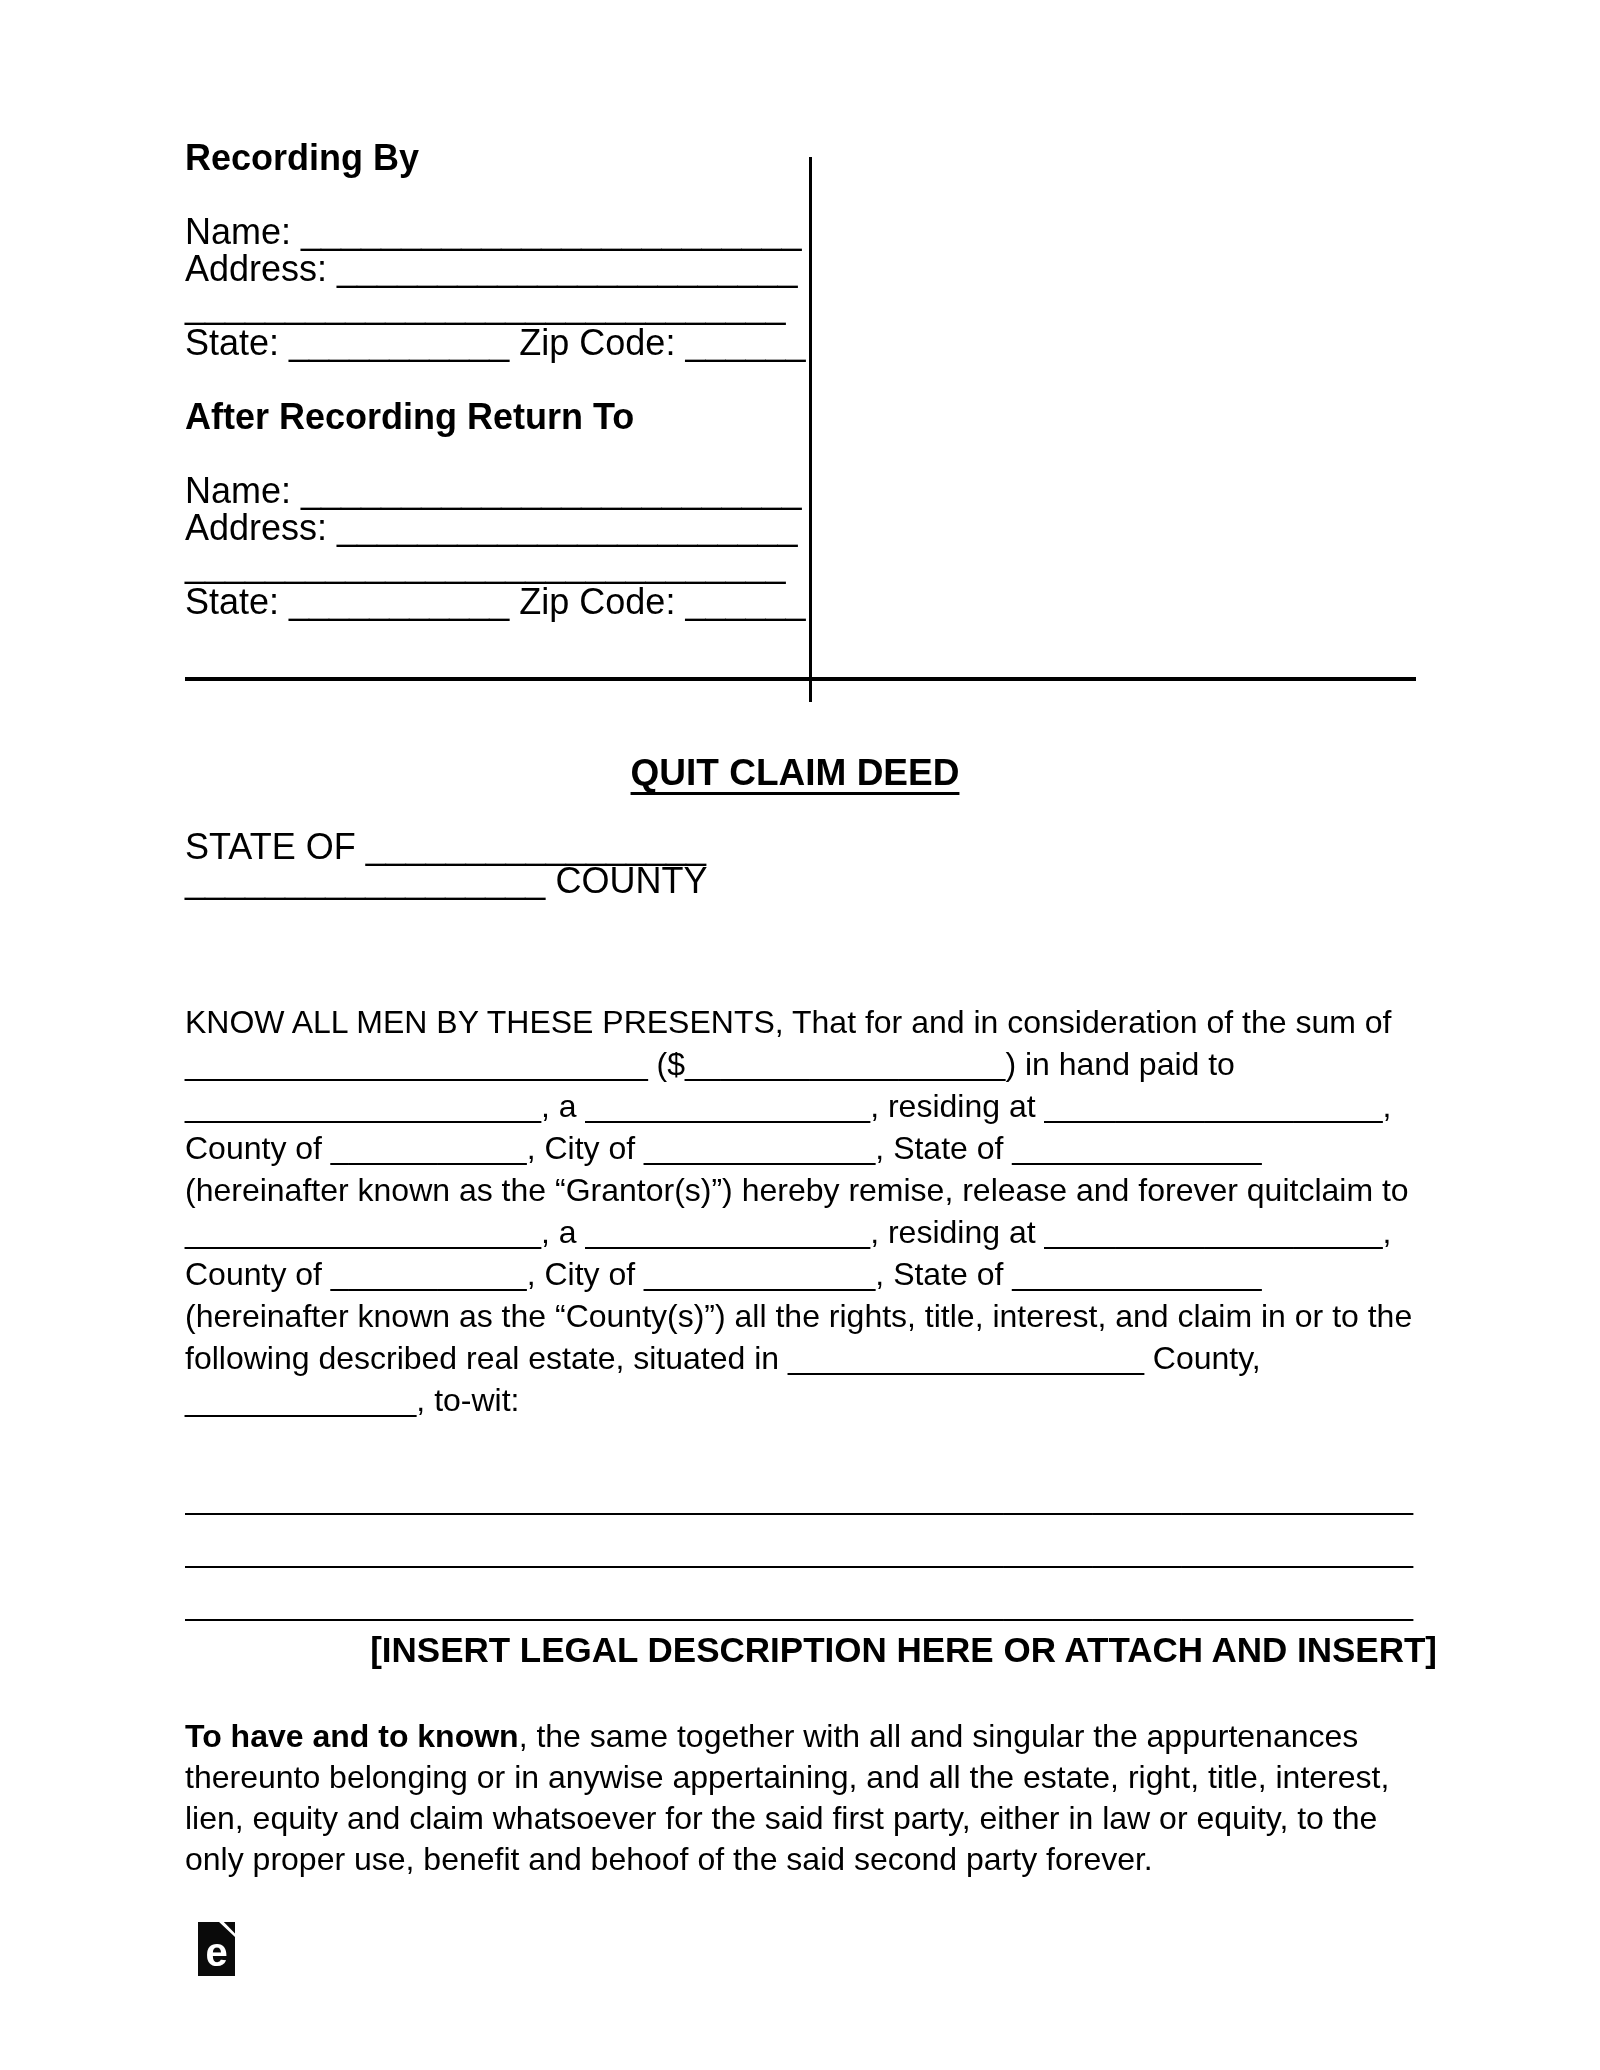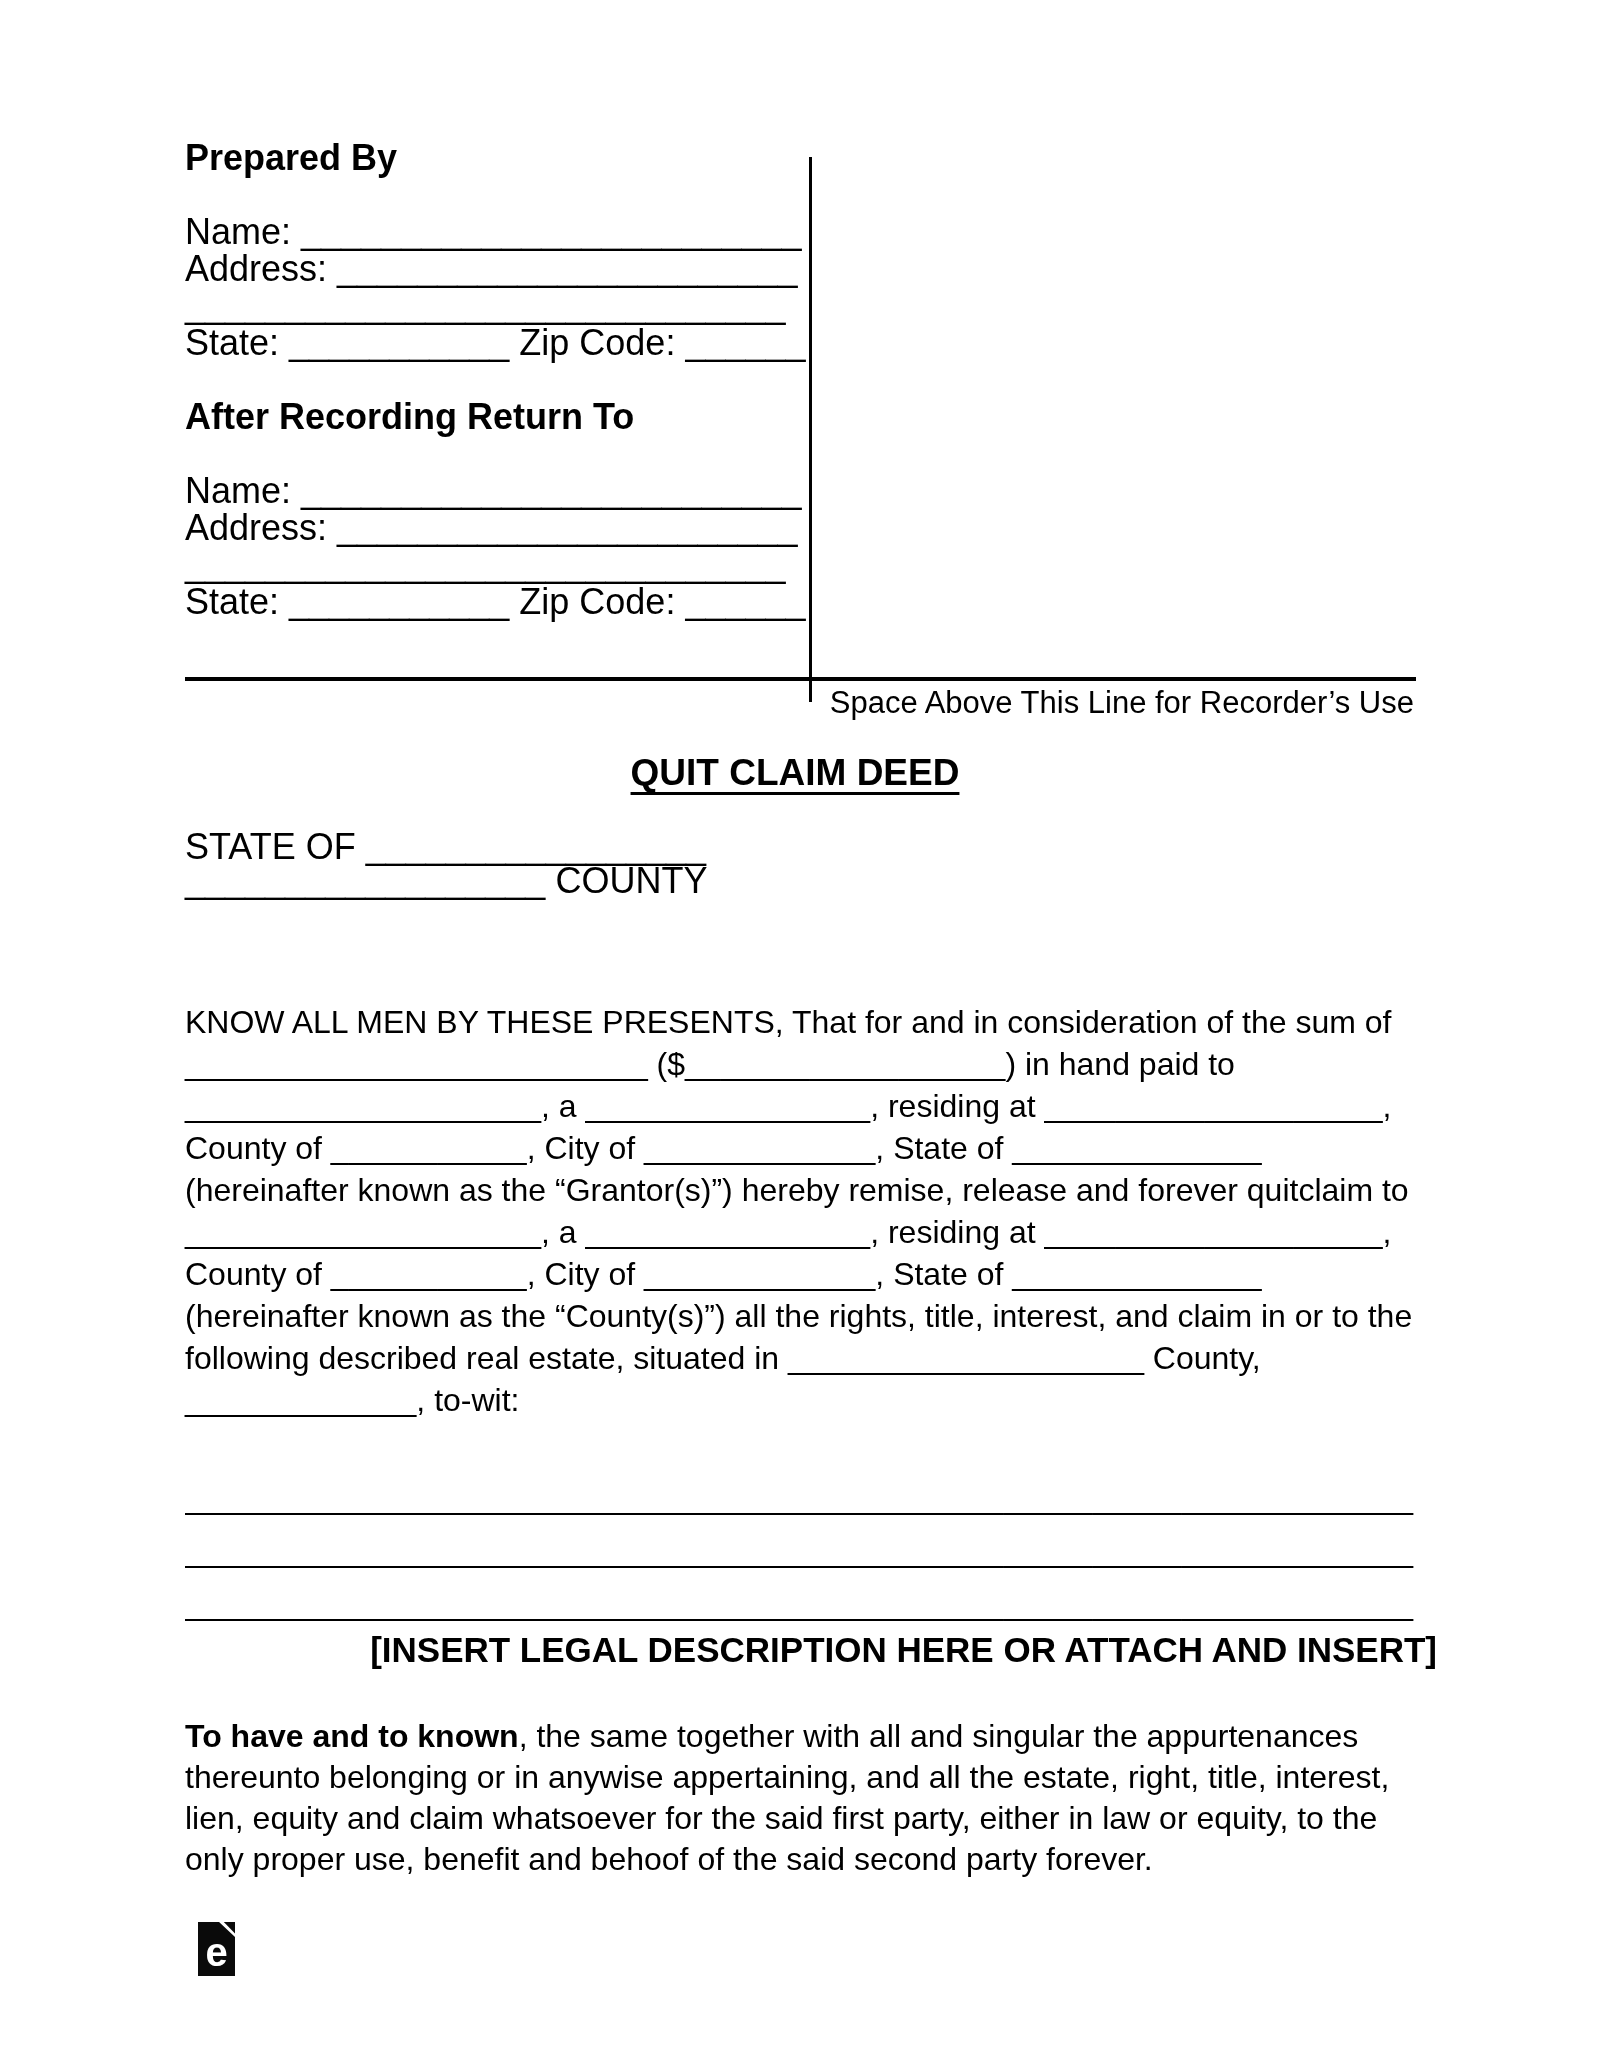--- a/index.html
+++ b/index.html
@@ -54,38 +54,37 @@
     padding-top:6px; color:#ffffff; font-weight:bold; font-size:40px;
     font-family:"Liberation Sans", sans-serif;
   }
 </style>
 </head>
 <body>
 
 <div class="page">
 
   <div class="abs hdrblock">
-    <div class="row bold">Prepared By</div>
+    <div class="row bold">Recording By</div>
     <div class="sp"></div>
     <div class="row">Name: _________________________</div>
     <div class="row">Address: _______________________</div>
     <div class="row">______________________________</div>
     <div class="row">State: ___________ Zip Code: ______</div>
     <div class="sp"></div>
     <div class="row bold">After Recording Return To</div>
     <div class="sp"></div>
     <div class="row">Name: _________________________</div>
     <div class="row">Address: _______________________</div>
     <div class="row">______________________________</div>
     <div class="row">State: ___________ Zip Code: ______</div>
   </div>
 
   <div class="abs vline"></div>
   <div class="abs hrule"></div>
-  <div class="abs recorder-note">Space Above This Line for Recorder’s Use</div>
 
   <div class="abs deed-title">QUIT CLAIM DEED</div>
 
   <div class="abs state-line">STATE OF _________________</div>
   <div class="abs county-line">__________________ COUNTY</div>
 
   <div class="abs bodypara">
     <div class="line">KNOW ALL MEN BY THESE PRESENTS, That for and in consideration of the sum of</div>
     <div class="line">__________________________ ($__________________) in hand paid to</div>
     <div class="line">____________________, a ________________, residing at ___________________,</div>

